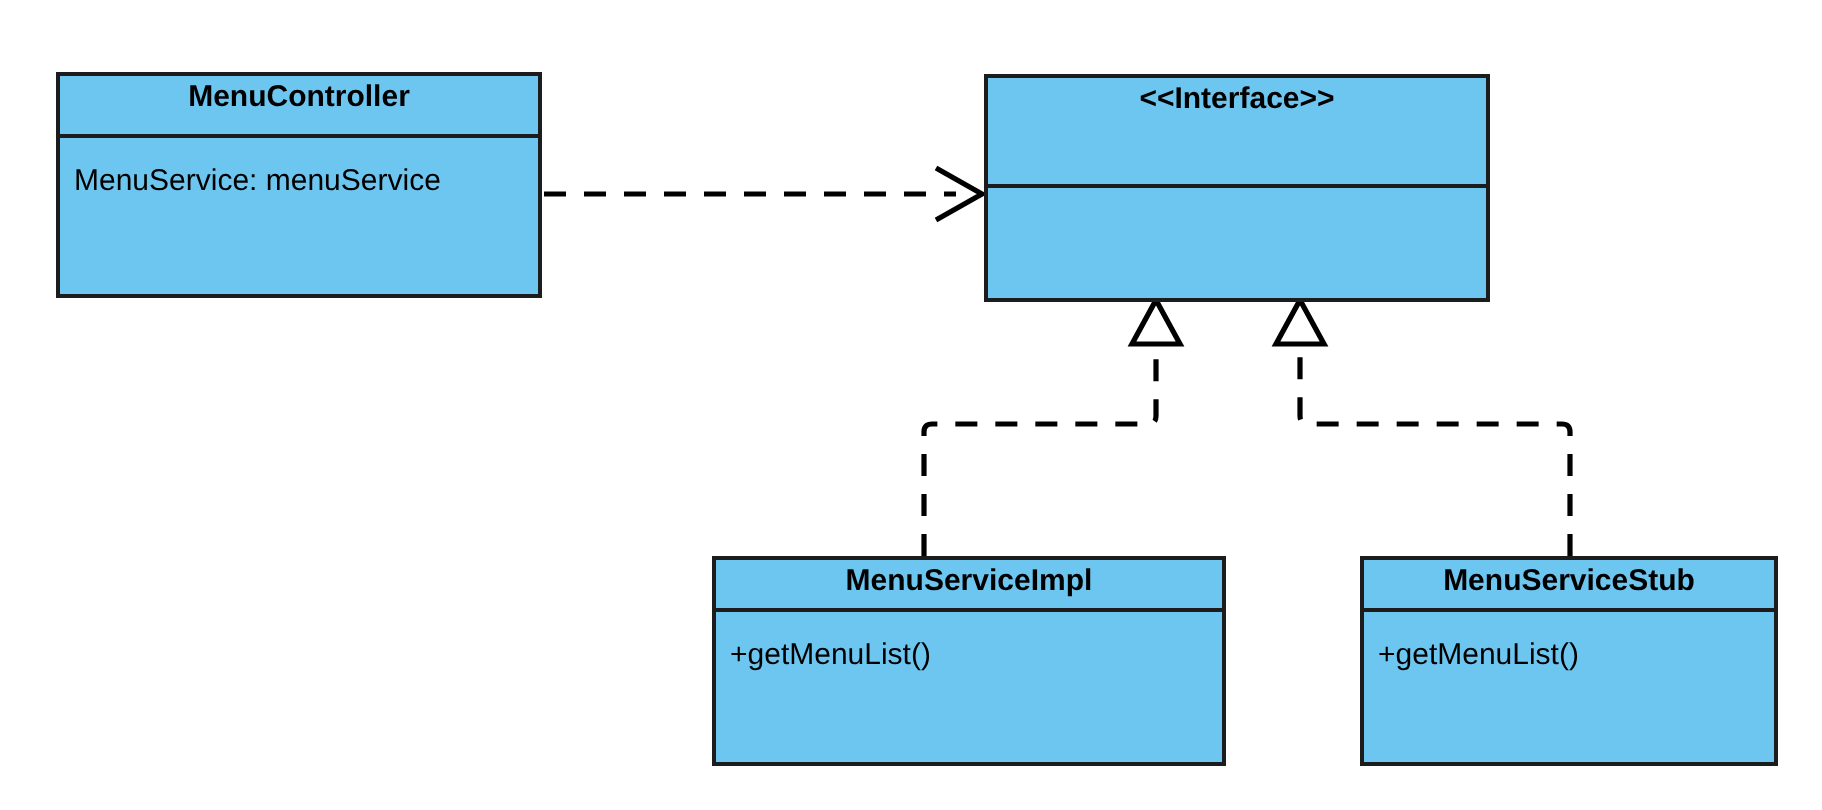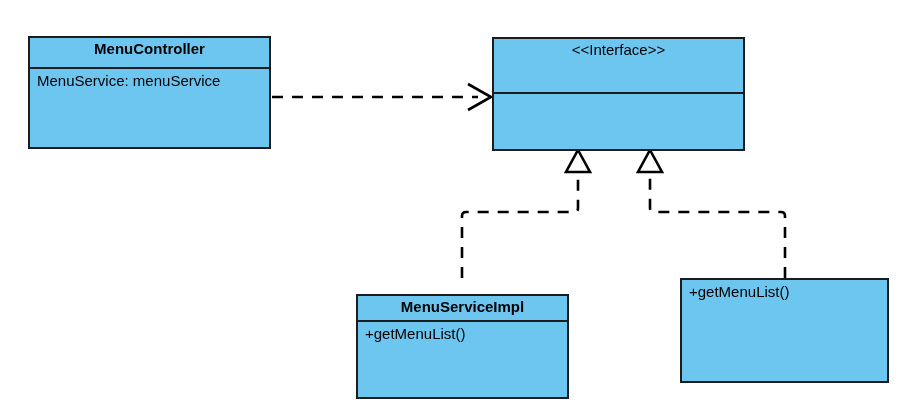--- a/index.html
+++ b/index.html
@@ -34,50 +34,50 @@
     color: #000000;
     font-size: 15px;
     line-height: 17px;
     display: flex;
     flex-direction: column;
     align-items: center;
     justify-content: flex-start;
     padding: 2px 16px;
   }
   .uml-header .stereotype {
-    font-weight: normal;
+    font-weight: bold;
     font-size: 15px;
     line-height: 17px;
   }
   .uml-header .cls-name {
     font-weight: bold;
     font-size: 15px;
     line-height: 17px;
   }
   .uml-body {
     box-sizing: border-box;
     flex: 1 1 auto;
-    padding: 2px 7px 0 7px;
+    padding: 12px 7px 0 7px;
     color: #000000;
     font-size: 15px;
     line-height: 19px;
     text-align: left;
   }
   .uml-member {
     white-space: pre;
   }
 
   
   #box-menucontroller { left: 28px;  top: 36px;  width: 243px; height: 113px; }
   #box-menucontroller .uml-header { height: 31px; }
 
   #box-menuservice    { left: 492px; top: 37px;  width: 253px; height: 114px; }
   #box-menuservice .uml-header { height: 55px; }
 
-  #box-menuserviceimpl{ left: 356px; top: 294px; width: 213px; height: 105px; }
+  #box-menuserviceimpl{ left: 356px; top: 278px; width: 257px; height: 105px; }
   #box-menuserviceimpl .uml-header { height: 26px; }
 
   #box-menuservicestub{ left: 680px; top: 278px; width: 209px; height: 105px; }
   #box-menuservicestub .uml-header { height: 26px; }
 
   #connector-layer {
     position: absolute;
     left: 0;
     top: 0;
     width: 911px;
@@ -126,18 +126,21 @@
   <div class="uml-class" id="box-menuserviceimpl">
     <div class="uml-header">
       <span class="cls-name">MenuServiceImpl</span>
     </div>
     <div class="uml-body">
       <div class="uml-member">+getMenuList()</div>
     </div>
   </div>
 
   <div class="uml-class" id="box-menuservicestub">
+    <div class="uml-header">
+      <span class="cls-name">MenuServiceStub</span>
+    </div>
     <div class="uml-body">
       <div class="uml-member">+getMenuList()</div>
     </div>
   </div>
 
 </div>
 
 </body></html>

